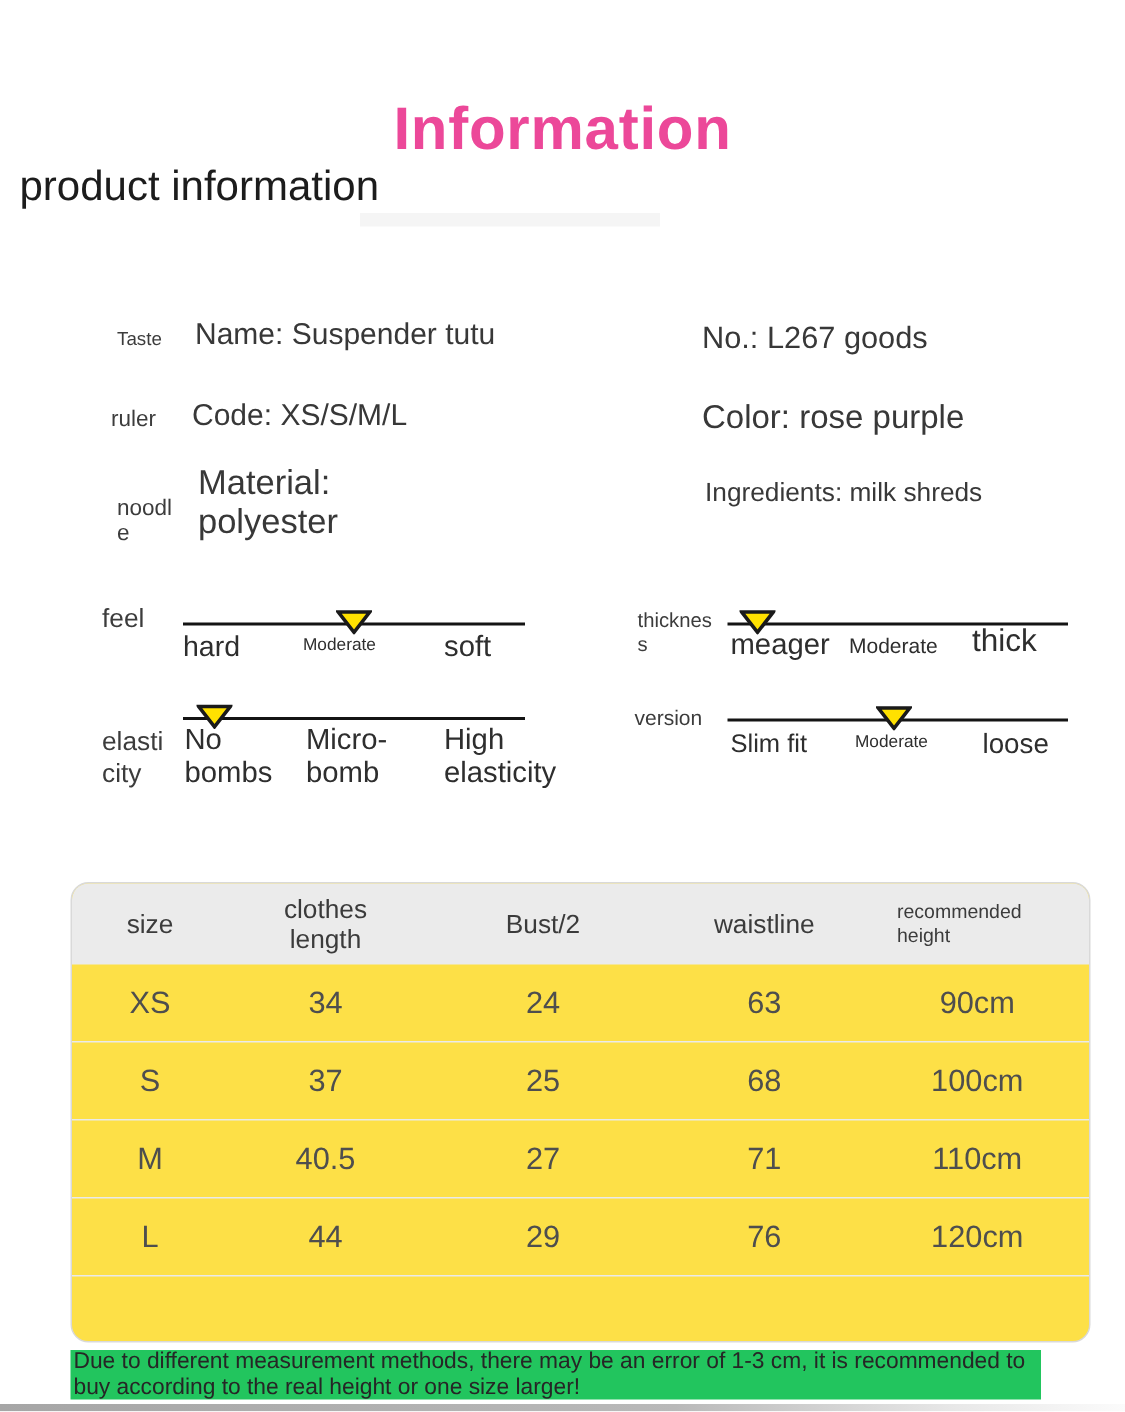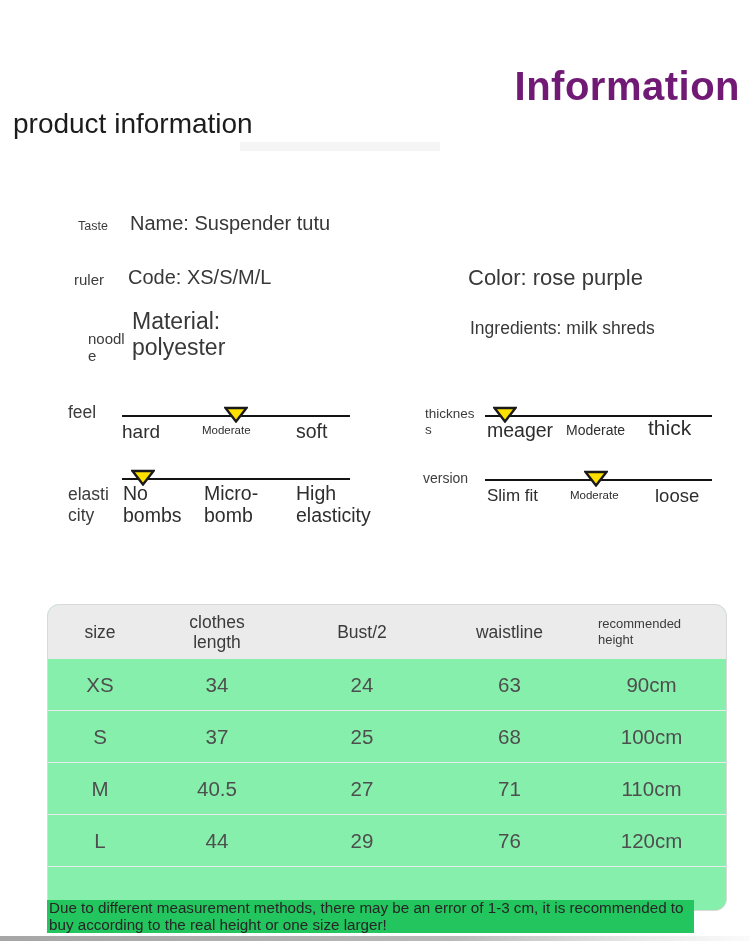--- a/index.html
+++ b/index.html
@@ -3,37 +3,37 @@
 <meta charset="utf-8">
 <style>
   html,body { margin:0; padding:0; background:#ffffff; }
   .page {
     position:relative; width:750px; height:941px; background:#ffffff;
     font-family:"Liberation Sans", sans-serif; color:#3d3d3d; overflow:hidden;
   }
 
   
   .title {
-    position:absolute; left:10px; top:64px; width:730px; text-align:right;
-    font-size:40px; font-weight:800; color:#701a75; letter-spacing:0.5px;
+    position:absolute; left:10px; top:64px; width:730px; text-align:center;
+    font-size:40px; font-weight:800; color:#ec4899; letter-spacing:0.5px;
   }
   .subtitle {
     position:absolute; left:13px; top:108px; width:730px; text-align:left;
     font-size:28px; font-weight:400; color:#1c1c1c;
   }
   .artifact-band {
     position:absolute; left:240px; top:142px; width:200px; height:9px;
     background:#f5f5f5;
   }
 
   
   .side-label { position:absolute; color:#3c3c3c; overflow-wrap:anywhere; }
   #lbl-taste      { left:78px;  top:219px; font-size:12.5px; }
   #lbl-ruler      { left:74px;  top:271px; font-size:15px; }
-  #lbl-noodle     { left:88px;  top:330px; font-size:15px; width:40px; line-height:17px; }
+  #lbl-noodle     { left:78px;  top:330px; font-size:15px; width:40px; line-height:17px; }
   #lbl-feel       { left:68px;  top:402px; font-size:17.5px; }
   #lbl-elasticity { left:68px;  top:484px; font-size:17.5px; width:46px; line-height:21px; }
   #lbl-thickness  { left:425px; top:406px; font-size:13.5px; width:50px; line-height:15.5px; }
   #lbl-version    { left:423px; top:470px; font-size:14px; }
 
   .field-value { position:absolute; color:#383838; }
   #val-name        { left:130px; top:212px; font-size:20px; }
   #val-no          { left:468px; top:214px; font-size:20.5px; }
   #val-code        { left:128px; top:266px; font-size:20px; }
   #val-color       { left:468px; top:265px; font-size:22px; }
@@ -57,22 +57,22 @@
   #opt-high      { left:296px; top:482px; font-size:19.5px; width:92px; line-height:22px; }
   #opt-meager    { left:487px; top:419px; font-size:19.5px; }
   #opt-thick-mod { left:566px; top:422px; font-size:14px; }
   #opt-thick     { left:648px; top:416px; font-size:21px; }
   #opt-slim      { left:487px; top:486px; font-size:17px; }
   #opt-ver-mod   { left:570px; top:489px; font-size:11.5px; }
   #opt-loose     { left:655px; top:485px; font-size:18.5px; }
 
   
   .size-table {
-    position:absolute; left:47px; top:604px; width:678px;
-    border:1px solid #d9d9d9; border-radius:12px; background:#86efac;
+    position:absolute; left:47px; top:588px; width:678px;
+    border:1px solid #d9d9d9; border-radius:12px; background:#fde047;
   }
   .thead {
     display:flex; align-items:center; height:54px;
     background:#ebebeb; border-radius:11px 11px 0 0;
     font-size:17.5px; color:#3b3b3b;
   }
   .trow {
     display:flex; align-items:center; height:51px;
     border-bottom:1px solid #eaeaea; font-size:20.5px; color:#4e4e4e;
   }
@@ -111,20 +111,21 @@
 
   <div class="side-label" id="lbl-taste">Taste</div>
   <div class="field-value" id="val-name">Name: Suspender tutu</div>
 
   <div class="side-label" id="lbl-ruler">ruler</div>
   <div class="field-value" id="val-code">Code: XS/S/M/L</div>
 
   <div class="side-label" id="lbl-noodle">noodle</div>
   <div class="field-value" id="val-material">Material: polyester</div>
 
+  <div class="field-value" id="val-no">No.: L267 goods</div>
   <div class="field-value" id="val-color">Color: rose purple</div>
   <div class="field-value" id="val-ingredients">Ingredients: milk shreds</div>
 
   <div class="side-label" id="lbl-feel">feel</div>
   <div class="track" id="track-feel">
     <svg class="marker" viewBox="0 0 24 17" style="left: calc(50% - 12px);">
       <polygon points="1.5,2 22.5,2 12,15.5" fill="#ffe100" stroke="#1a1a1a" stroke-width="2.4"></polygon>
     </svg>
   </div>
   <div class="opt" id="opt-hard">hard</div>

